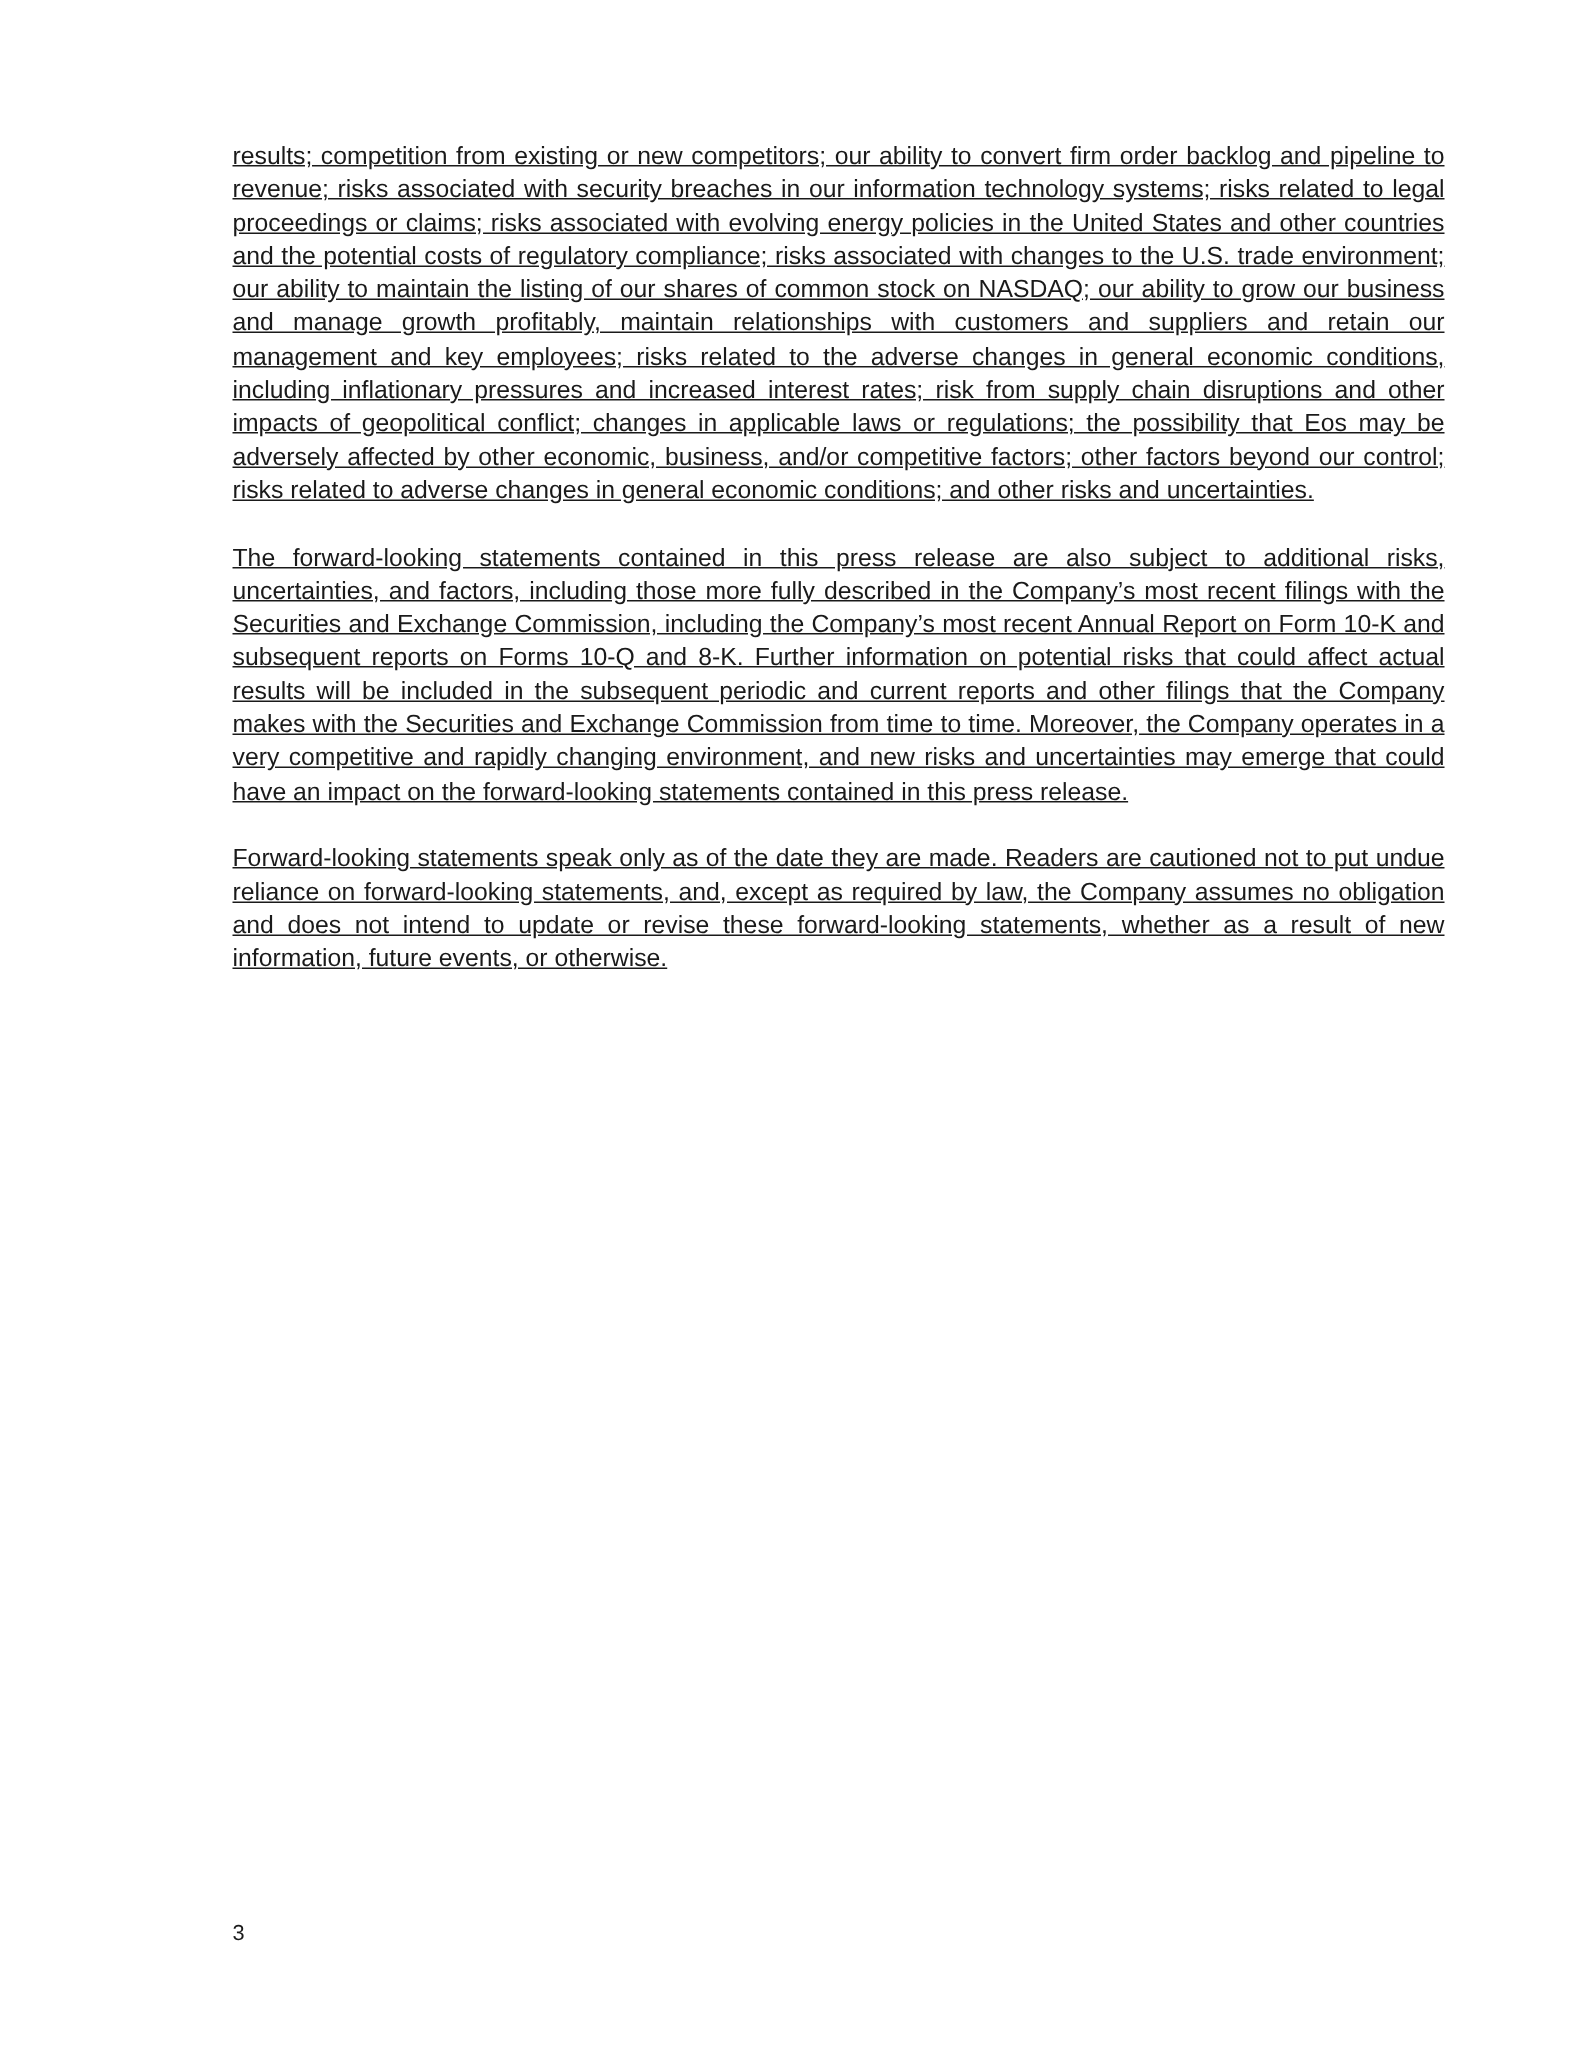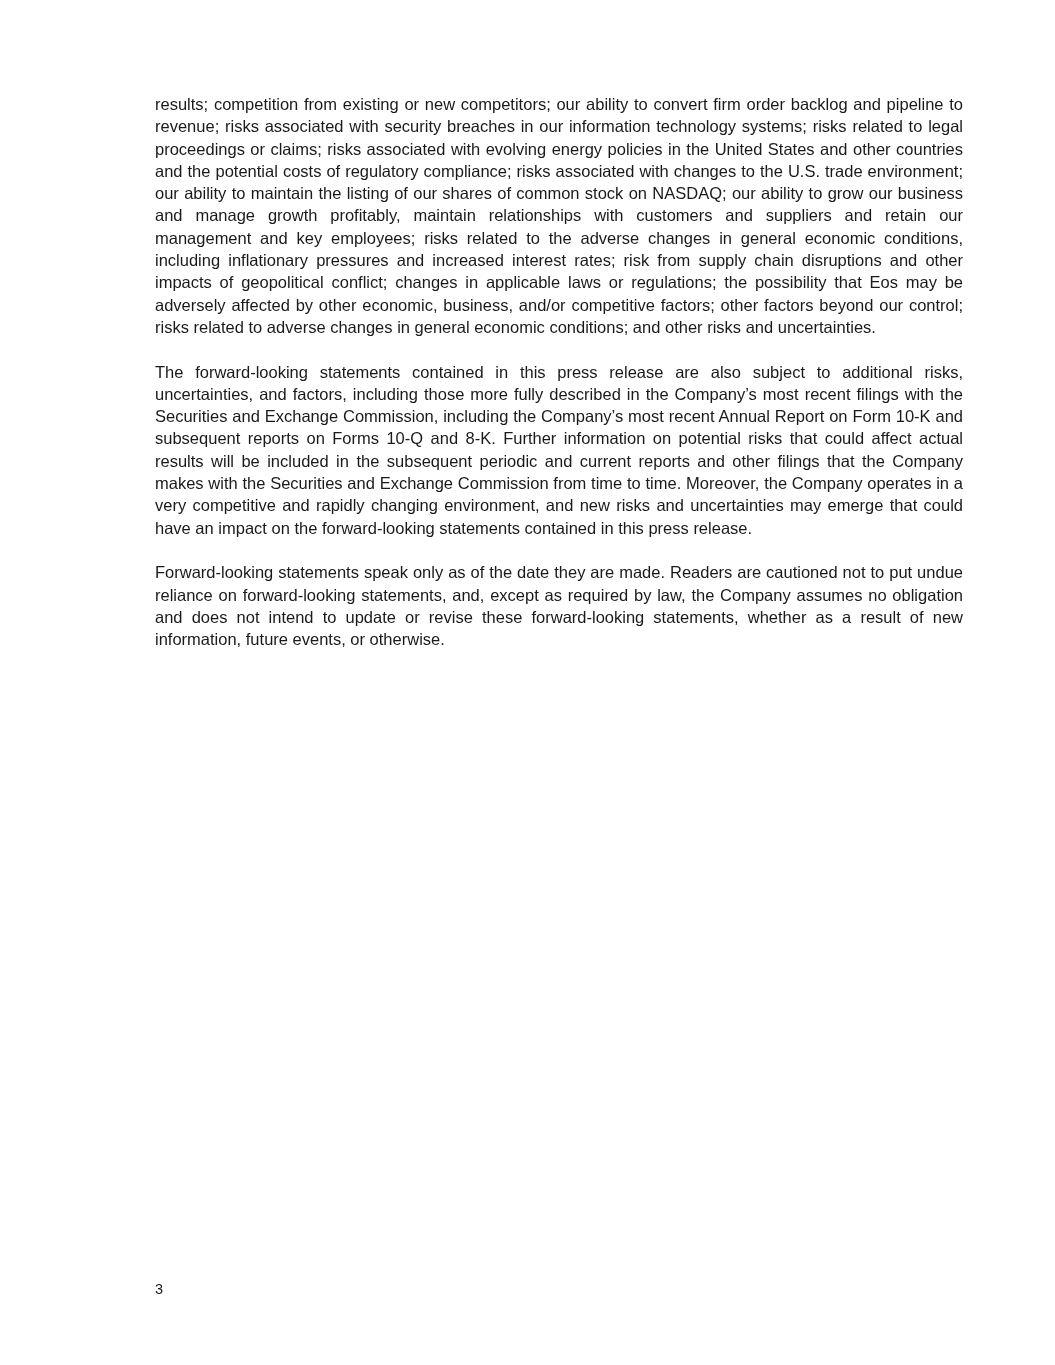--- a/index.html
+++ b/index.html
@@ -19,20 +19,21 @@
     left: 155px;
     top: 93px;
     width: 808px;
     color: #1a1a1a;
     font-size: 16.5px;
     line-height: 22.3px;
     text-align: justify;
   }
   .content p {
     margin-bottom: 22.3px;
+    text-decoration: underline;
   }
   .content p:last-child {
     margin-bottom: 15px;
   }
   .page-number {
     position: absolute;
     left: 155px;
     top: 1280px;
     color: #1a1a1a;
     font-size: 14.5px;

